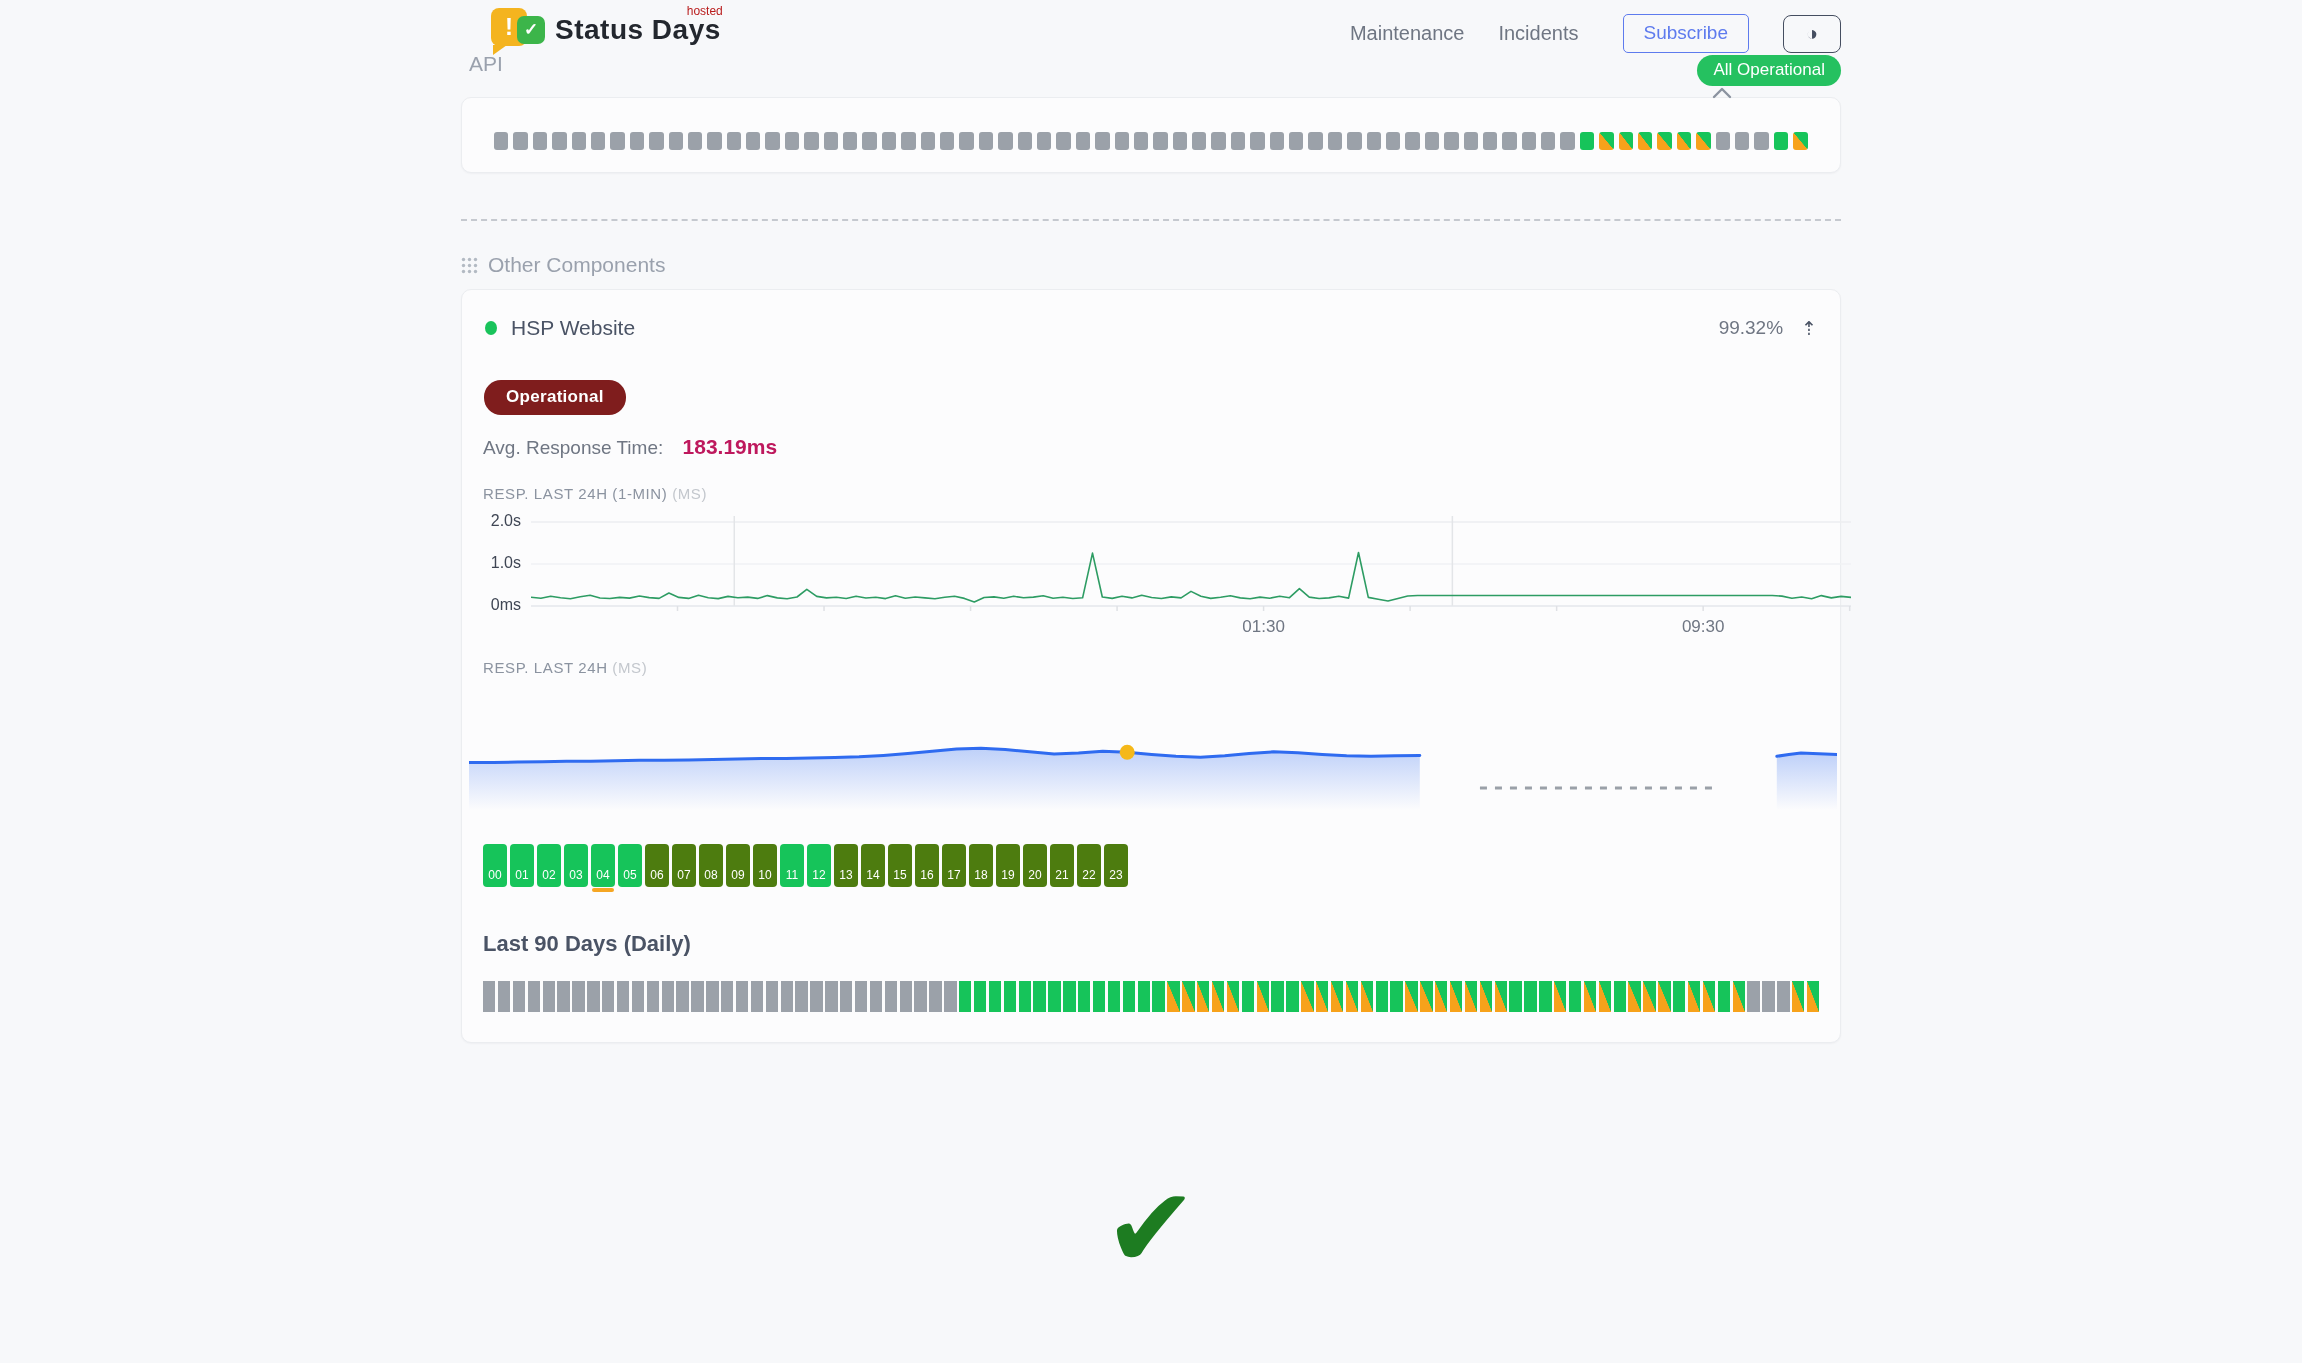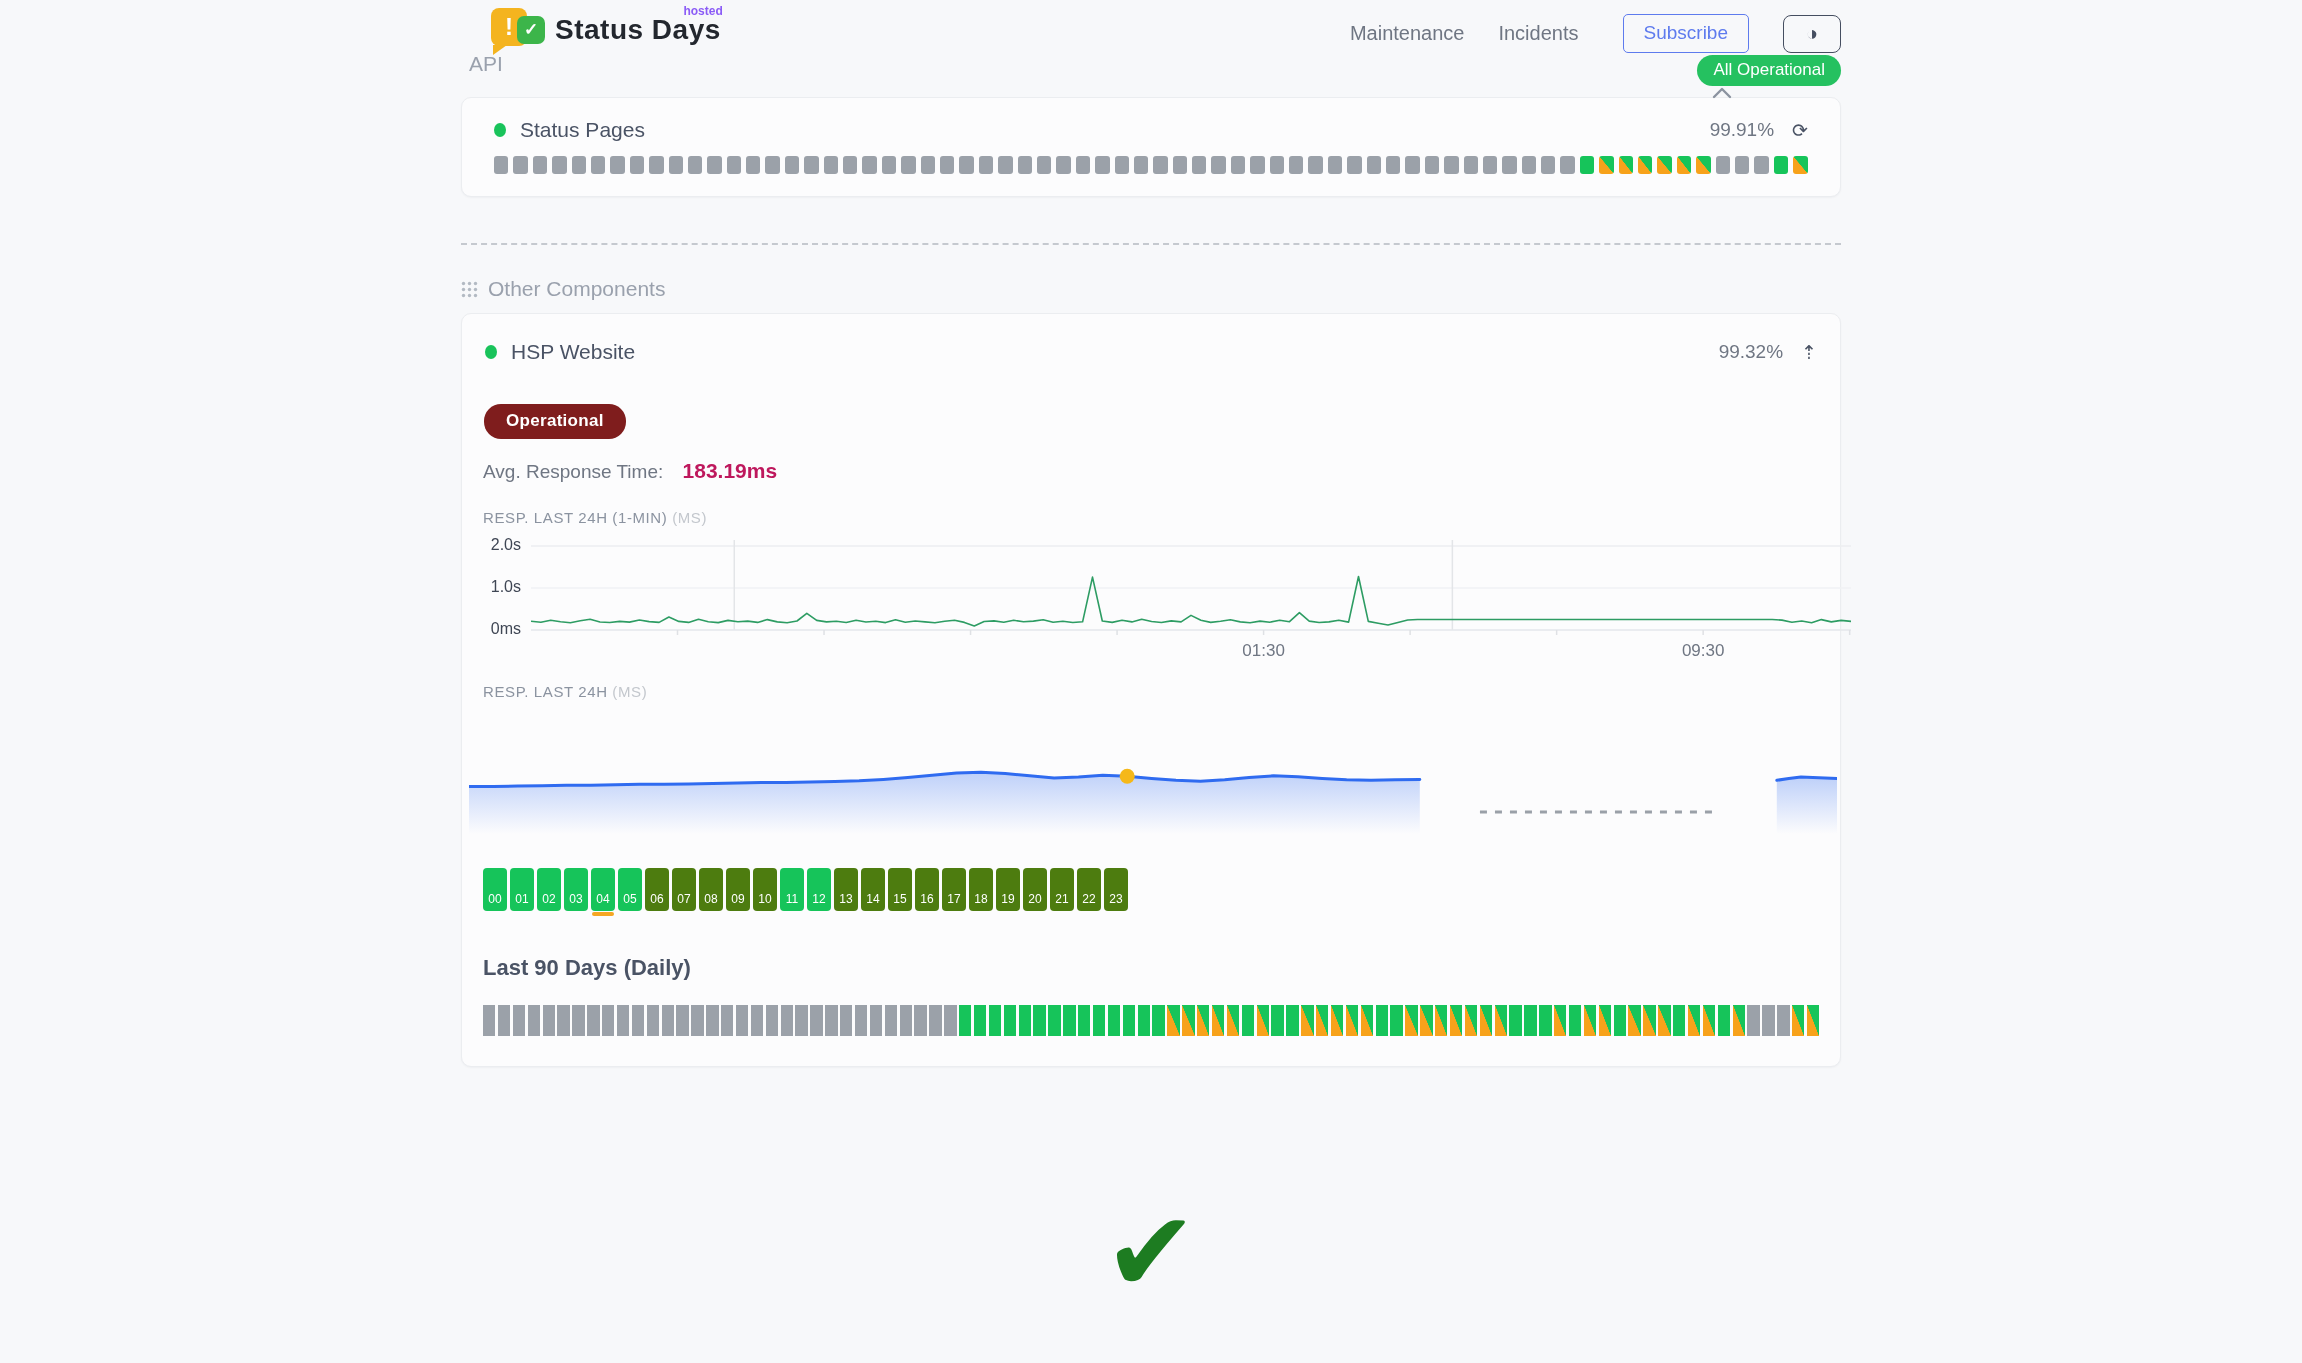--- a/index.html
+++ b/index.html
@@ -24,21 +24,21 @@
   .logo-bubble:after {
     content:""; position: absolute; left: 2px; bottom: -9px;
     border-left: 14px solid #f4b41f; border-bottom: 10px solid transparent;
   }
   .logo-check {
     width: 28px; height: 28px; background: #3cb54a; border-radius: 7px;
     color:#fff; font-size: 17px; font-weight: bold; text-align:center; line-height: 28px;
     position: relative; margin-left: -10px; margin-top: 8px; z-index: 2;
   }
   .logo-text { font-size: 28px; font-weight: bold; color: #23272e; margin-left: 10px; margin-top: 6px; letter-spacing: 0.5px; position: relative; }
-  .logo-sup { position: absolute; top: -10px; right: -2px; font-size: 12px; font-weight: bold; color: #8b5cf6; letter-spacing: 0; }
+  .logo-sup { position: absolute; top: -10px; right: -2px; font-size: 12px; font-weight: normal; color: #b91c1c; letter-spacing: 0; }
 
   .header-right { display:flex; flex-direction: column; align-items: flex-end; }
   .nav-row { display: flex; align-items: center; margin-top: 14px; }
   .nav-link { font-size: 20px; color: #6f7683; margin-left: 34px; cursor: pointer; text-decoration: none; }
   .subscribe-btn {
     margin-left: 44px; border: 1px solid #5e7bee; color: #5e7bee; background: transparent;
     font-family: inherit; font-size: 19px; border-radius: 5px; padding: 7px 20px 8px; cursor: pointer;
   }
   .theme-btn {
     margin-left: 34px; border: 1px solid #454e60; background: transparent; border-radius: 8px;
@@ -147,30 +147,20 @@
   </div>
 </div>
 
 <div class="container">
 
   <div class="section-title api-title">
     <span>API</span>
   </div>
 
   <div class="card">
-    <div class="comp-row">
-      <div class="comp-name">
-        <span class="dot"></span>
-        <span>Status Pages</span>
-      </div>
-      <div class="comp-right">
-        <span>99.91%</span>
-        <span class="mini-icon">⟳</span>
-      </div>
-    </div>
     <div class="uptime-bars" id="api-bars">
         <div class="bar na"></div>
         <div class="bar na"></div>
         <div class="bar na"></div>
         <div class="bar na"></div>
         <div class="bar na"></div>
         <div class="bar na"></div>
         <div class="bar na"></div>
         <div class="bar na"></div>
         <div class="bar na"></div>

